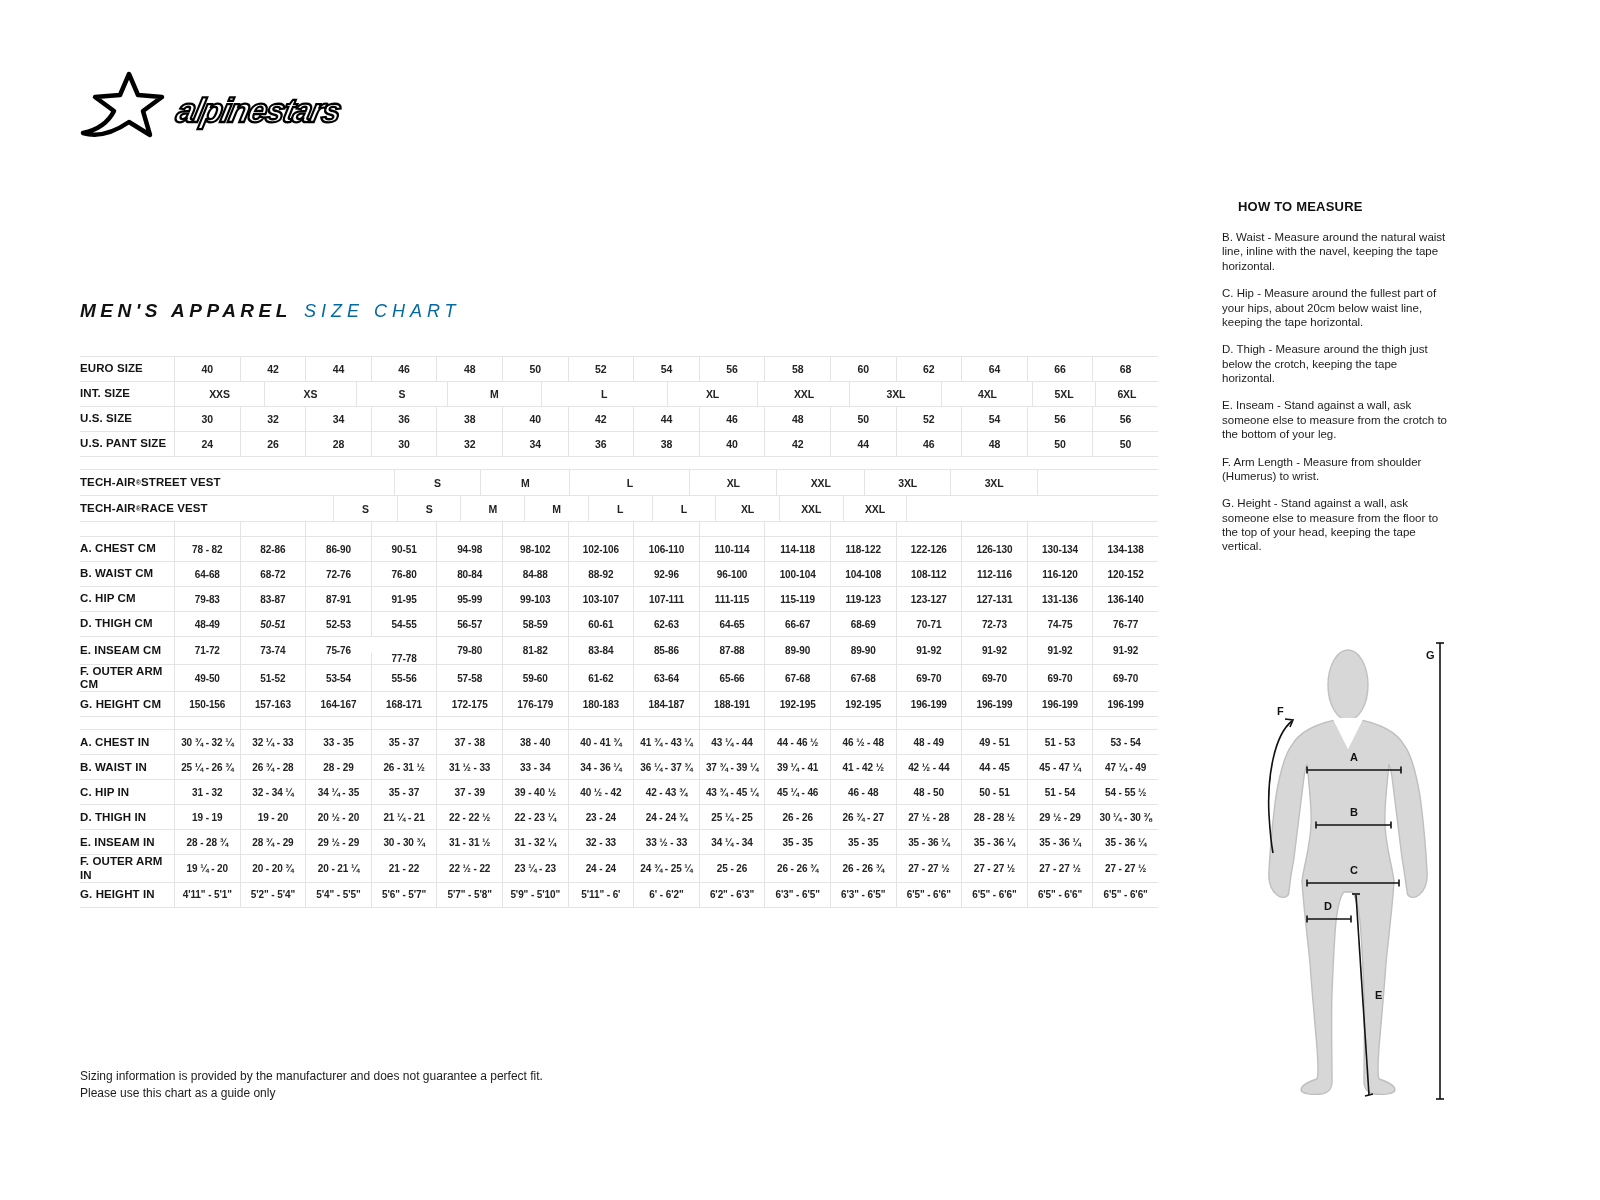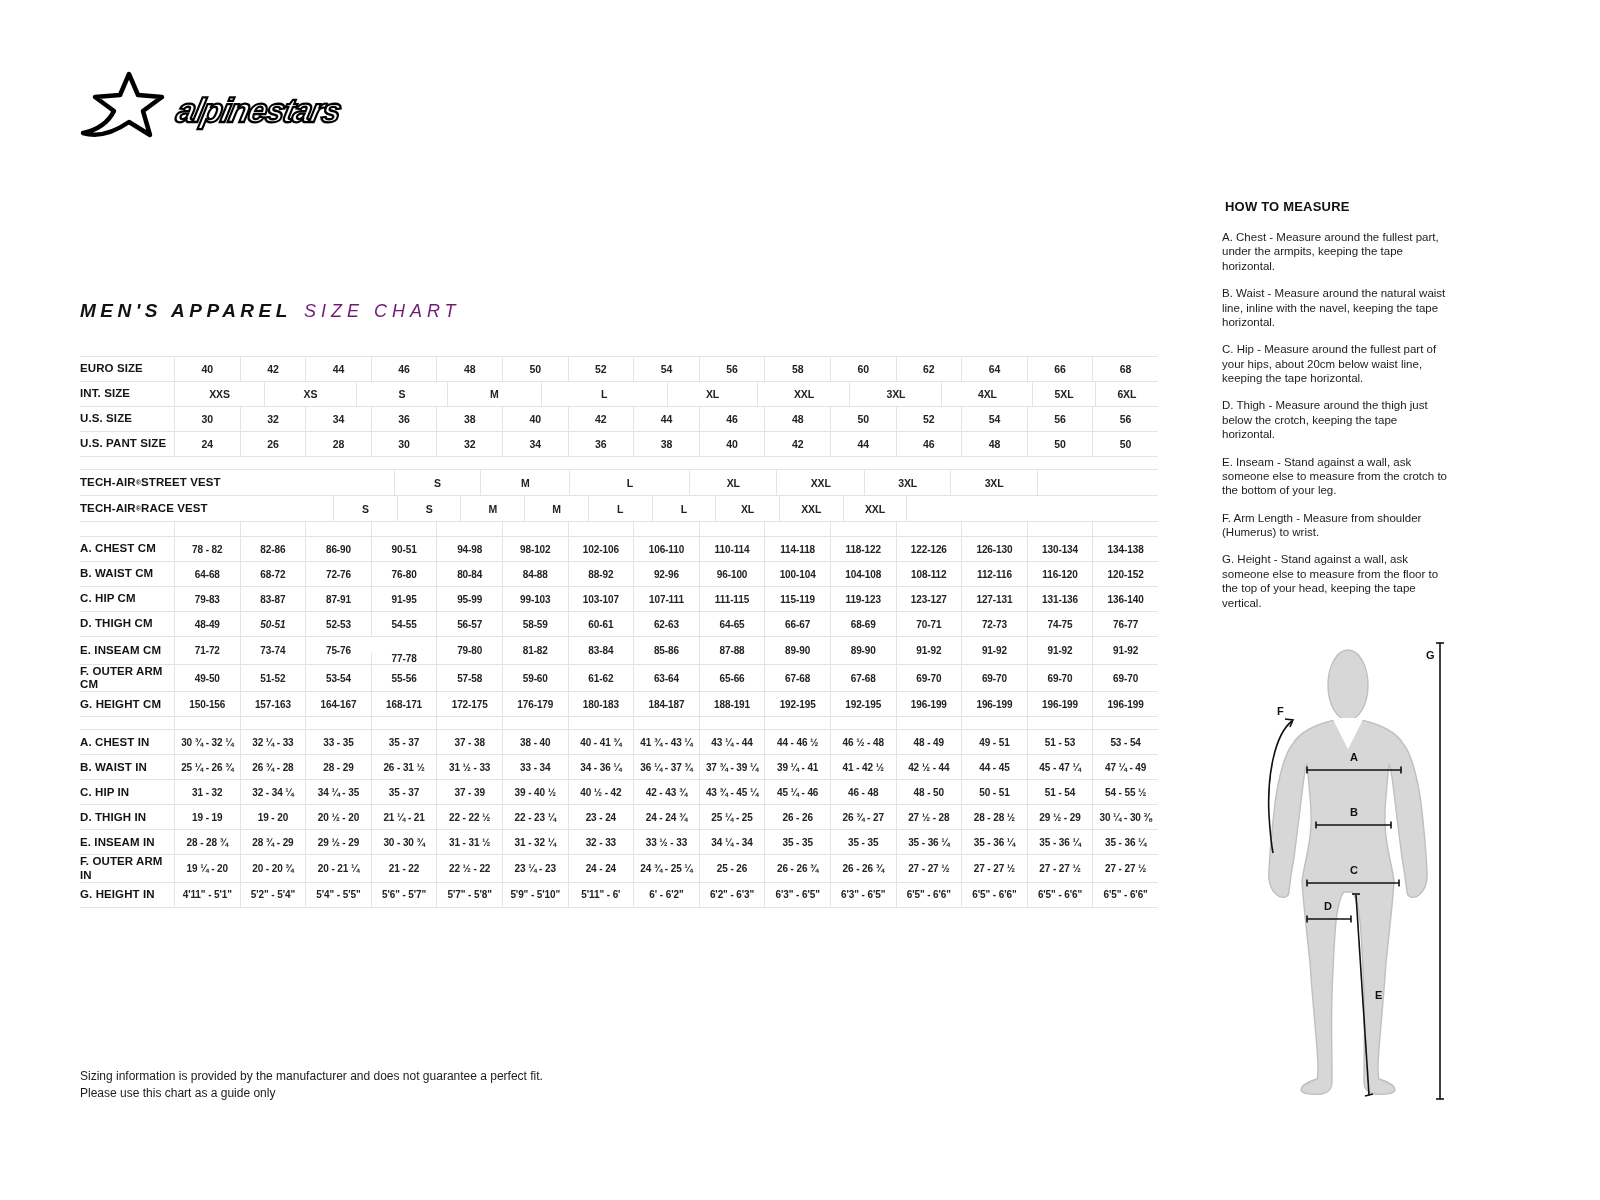--- a/index.html
+++ b/index.html
@@ -5,40 +5,40 @@
   html,body{margin:0;padding:0;background:#fff;}
   body{font-family:"Liberation Sans",sans-serif;color:#1b1b1b;}
   .page{position:relative;width:1600px;height:1200px;background:#fff;overflow:hidden;}
 
   
   .logo{position:absolute;left:76px;top:68px;width:278px;height:84px;}
 
   
   .title{position:absolute;left:80px;top:300px;font-style:italic;white-space:nowrap;}
   .title .main{font-weight:bold;font-size:19px;letter-spacing:4.5px;color:#111;}
-  .title .sub{font-size:18px;letter-spacing:5px;color:#701a75;font-weight:400;margin-left:12px;}
+  .title .sub{font-size:18px;letter-spacing:5px;color:#0369a1;font-weight:400;margin-left:12px;}
 
   
   .size-table{position:absolute;left:80px;top:356px;width:1078px;}
   .t-sec.top{border-top:1px solid #e4e4e4;}
   .t-sec.gap{margin-top:12px;}
   .t-row{display:flex;min-height:24px;border-bottom:1px solid #e4e4e4;align-items:stretch;}
   .t-row.tech{min-height:25px;}
   .t-row.spacer .t-cell{min-height:0;}
   .t-label{flex:0 0 94px;display:flex;align-items:center;font-size:11.5px;font-weight:bold;line-height:1.15;letter-spacing:.1px;color:#141414;}
   .t-label sup{font-size:7px;line-height:0;}
   .t-row.tech .t-label{white-space:nowrap;}
   .t-cells{flex:1;display:flex;}
   .t-cell{display:flex;align-items:center;justify-content:center;font-size:10px;font-weight:bold;color:#232323;letter-spacing:-.1px;text-align:center;}
   .t-row.hdr .t-cell{font-size:10.5px;}
   .t-cell.bl{border-left:1px solid #e4e4e4;}
 
   
   .measure{position:absolute;left:1222px;top:199px;width:229px;}
-  .measure h3{font-size:13px;font-weight:bold;margin:0 0 16px 3px;letter-spacing:.2px;color:#111;}
+  .measure h3{font-size:13px;font-weight:bold;margin:0 0 16px 16px;letter-spacing:.2px;color:#111;}
   .measure p{font-size:11.5px;line-height:1.25;margin:0 0 13px 0;color:#1c1c1c;}
 
   
   .diagram{position:absolute;left:1228px;top:633px;}
 
   
   .footer{position:absolute;left:80px;top:1068px;font-size:12px;line-height:1.4;color:#1c1c1c;}
 </style>
 </head>
 <body>
@@ -493,21 +493,20 @@
             <div class="t-cell bl" style="flex: 65.6 1 0px;">6'5" - 6'6"</div>
             <div class="t-cell bl" style="flex: 65.6 1 0px;">6'5" - 6'6"</div>
           </div>
         </div>
       </div>
     </div>
 
   <div class="measure">
     <h3>HOW TO MEASURE</h3>
     <div id="measure-items">
-        <p>A. Chest - Measure around the fullest part, under the armpits, keeping the tape horizontal.</p>
         <p>B. Waist - Measure around the natural waist line, inline with the navel, keeping the tape horizontal.</p>
         <p>C. Hip - Measure around the fullest part of your hips, about 20cm below waist line, keeping the tape horizontal.</p>
         <p>D. Thigh - Measure around the thigh just below the crotch, keeping the tape horizontal.</p>
         <p>E. Inseam - Stand against a wall, ask someone else to measure from the crotch to the bottom of your leg.</p>
         <p>F. Arm Length - Measure from shoulder (Humerus) to wrist.</p>
         <p>G. Height - Stand against a wall, ask someone else to measure from the floor to the top of your head, keeping the tape vertical.</p>
       </div>
   </div>
 
   <svg class="diagram" width="330" height="472" viewBox="0 0 330 472" aria-hidden="true">

